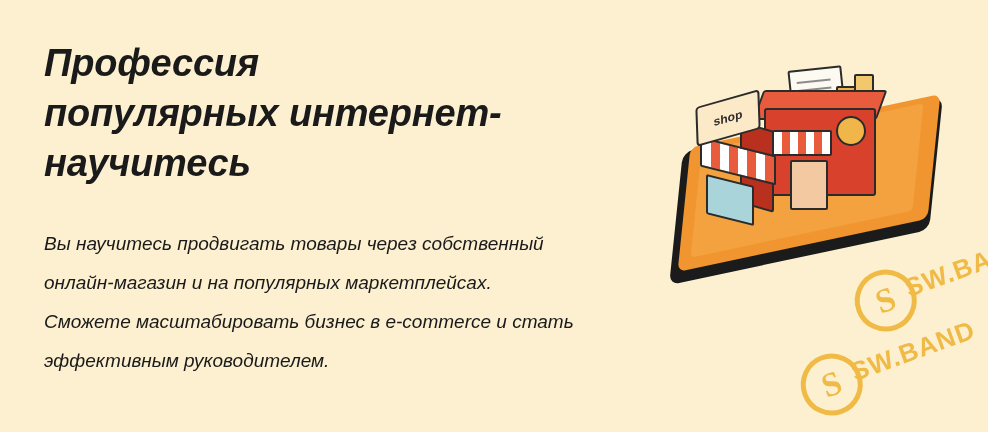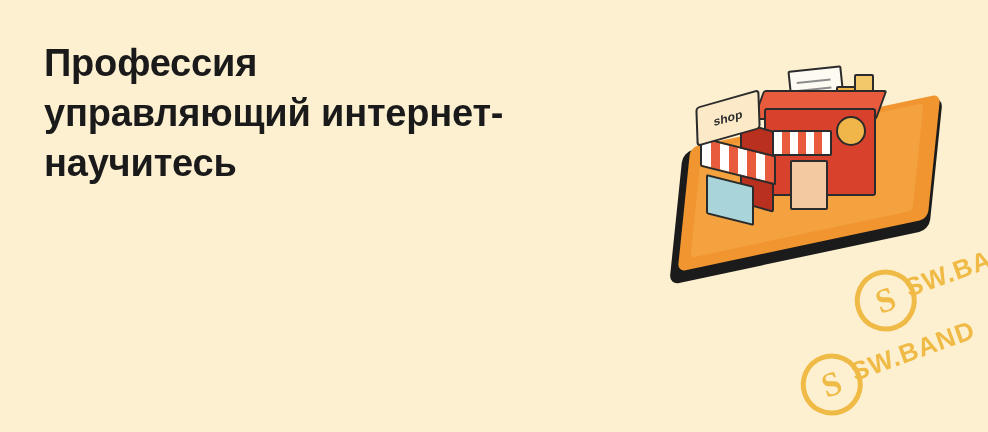--- a/index.html
+++ b/index.html
@@ -19,20 +19,21 @@
     width: 988px;
     height: 432px;
     background: #fdf0d0;
     overflow: hidden;
   }
   .content {
     position: absolute;
     left: 44px;
     top: 38px;
     width: 600px;
+    font-style: italic;
   }
   .title {
     font-size: 38px;
     line-height: 50px;
     font-weight: bold;
     color: #1a1a1a;
     letter-spacing: -0.2px;
     margin: 0;
     max-width: 540px;
   }
@@ -262,23 +263,24 @@
   .wm2 .wm-text { position: absolute; left: 54px; top: 12px; }
 </style>
 </head>
 <body>
 
 <div class="page">
 
   <div class="content">
     <h1 class="title">
       <span>Профессия</span><br>
-      <span>управляющий интернет-</span><br>
+      <span>популярных интернет-</span><br>
       <span>научитесь</span>
     </h1>
+    <p class="subtitle">Вы научитесь продвигать товары через собственный онлайн-магазин и на популярных маркетплейсах. Сможете масштабировать бизнес в e-commerce и стать эффективным руководителем.</p>
   </div>
 
   <div class="illustration">
     <div class="tablet-shadow"></div>
     <div class="tablet-face"></div>
     <div class="tablet-inner"></div>
 
     <div class="paper">
       <div class="paper-line" style="top:10px"></div>
       <div class="paper-line" style="top:18px"></div>

